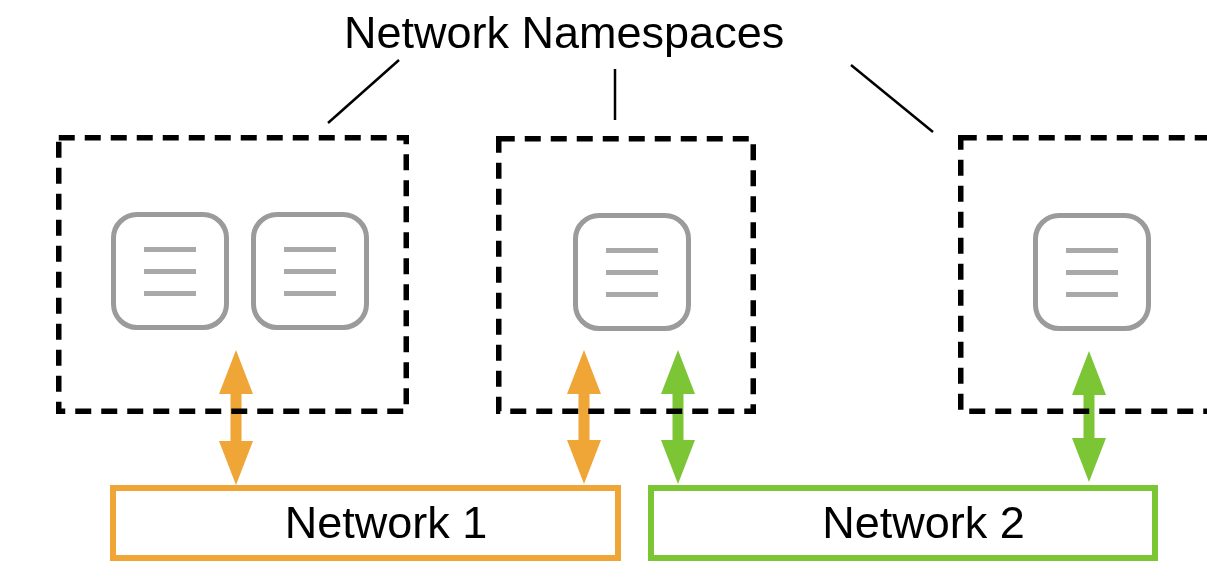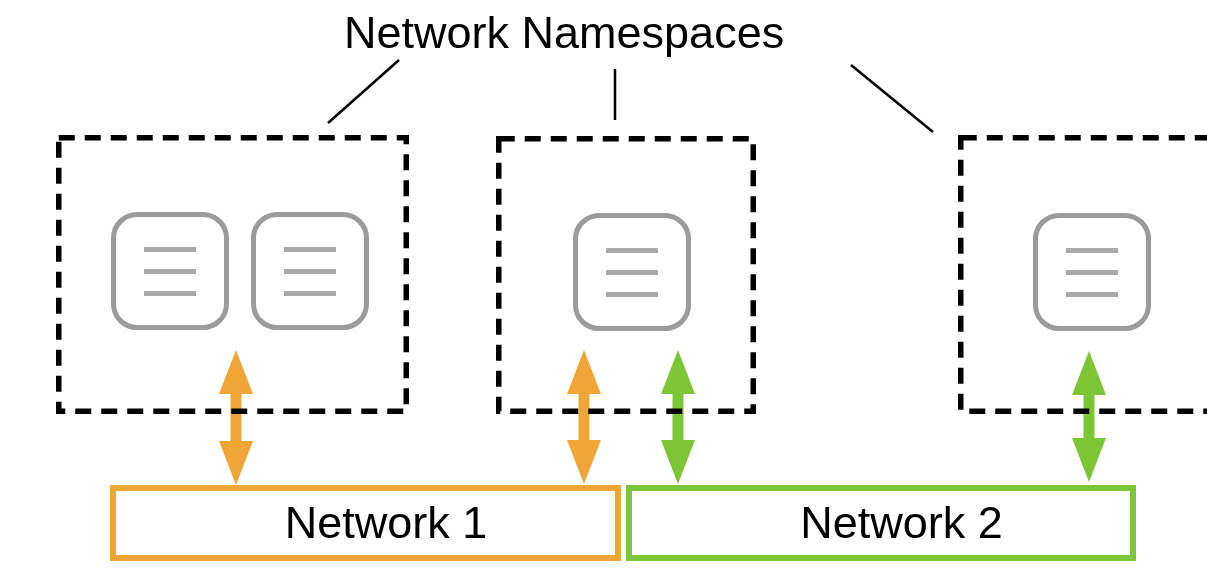--- a/index.html
+++ b/index.html
@@ -91,21 +91,21 @@
     font-size: 45px;
     color: var(--color-text, #000000);
     padding-left: 41px;
   }
   .network-1 {
     left: 74px;
     width: 511px;
     border: 6px solid var(--color-network1, #F0A636);
   }
   .network-2 {
-    left: 590px;
+    left: 612px;
     width: 510px;
     border: 6px solid var(--color-network2, #7CC636);
     justify-content: center;
   }
   .arrow-orange { fill: var(--color-network1, #F0A636); }
   .arrow-green  { fill: var(--color-network2, #7CC636); }
   .connector {
     stroke: var(--color-connector, #000000);
     stroke-width: 2.5;
   }

